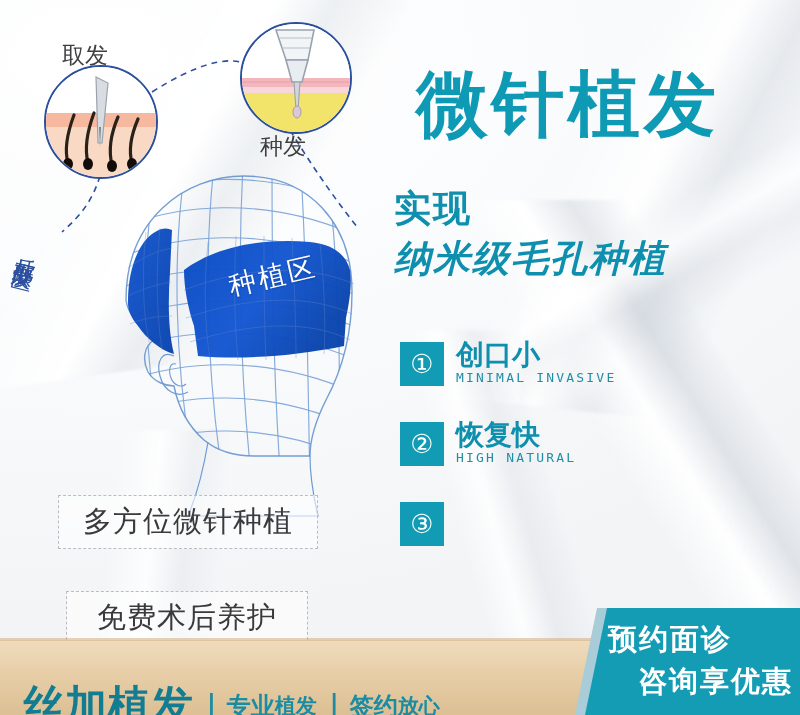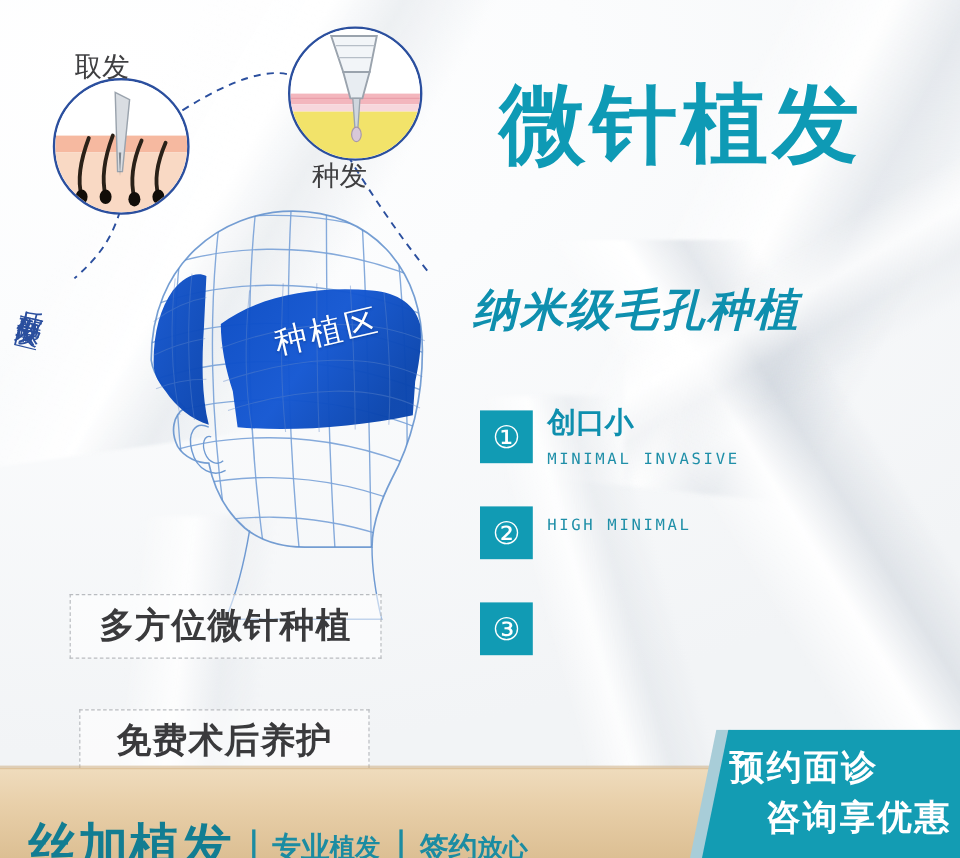--- a/index.html
+++ b/index.html
@@ -54,34 +54,34 @@
 
   
   .feature{position:absolute;left:400px;display:flex;align-items:flex-start;}
   .fbadge{
     width:44px;height:44px;background:#119bb4;
     display:flex;align-items:center;justify-content:center;
     color:#ffffff;font-size:26px;line-height:1;flex:0 0 auto;
     margin-top:2px;
   }
   .ftexts{margin-left:12px;}
-  .fcn{font-size:24px;font-weight:bold;color:#0e8fae;line-height:1.05;white-space:nowrap;}
+  .fcn{font-size:28px;font-weight:bold;color:#0e8fae;line-height:1.05;white-space:nowrap;}
   .fen{font-size:13px;color:#1f8fa8;letter-spacing:2.2px;
        font-family:"DejaVu Sans Mono","Liberation Mono",monospace;
-       margin-top:11px;white-space:nowrap;}
+       margin-top:1px;white-space:nowrap;}
   #feature-1{top:340px;}
   #feature-2{top:420px;}
   #feature-3{top:500px;}
 
   
   .tagbox{
     position:absolute;border:1px dashed #b9bcc0;
     background:rgba(255,255,255,.58);
     display:flex;align-items:center;justify-content:center;
-    font-size:29px;font-weight:bold;color:#3a3a3c;letter-spacing:1px;
+    font-size:29px;font-weight:normal;color:#3a3a3c;letter-spacing:1px;
   }
   #tag-1{left:58px;top:495px;width:258px;height:52px;}
   #tag-2{left:66px;top:591px;width:240px;height:52px;}
 
   
   #head-illustration{position:absolute;left:58px;top:150px;width:340px;height:370px;}
 
   
   .callout{position:absolute;border-radius:50%;overflow:hidden;
            border:2px solid #2b4f9e;background:#ffffff;}
@@ -283,34 +283,36 @@
       <path d="M38,14 H70" stroke="#b6bec7" stroke-width="1.2"></path>
       <path d="M40,24 H68" stroke="#b6bec7" stroke-width="1.2"></path>
     </svg>
   </div>
   <div id="label-implant" class="calloutlabel">种发</div>
 
   <div id="donor-label">后枕部取发区</div>
   <div id="zone-label">种植区</div>
 
   <div class="headline">微针植发</div>
+  <div class="sub1">实现</div>
   <div class="sub2">纳米级毛孔种植</div>
 
   <div class="feature" id="feature-1">
     <div class="fbadge">①</div>
     <div class="ftexts">
       <div class="fcn">创口小</div>
       <div class="fen">MINIMAL INVASIVE</div>
     </div>
   </div>
 
   <div class="feature" id="feature-2">
     <div class="fbadge">②</div>
     <div class="ftexts">
-      <div class="fen">HIGH MINIMAL</div>
+      <div class="fcn">恢复快</div>
+      <div class="fen">HIGH NATURAL</div>
     </div>
   </div>
 
   <div class="feature" id="feature-3">
     <div class="fbadge">③</div>
   </div>
 
   <div class="tagbox" id="tag-1">多方位微针种植</div>
   <div class="tagbox" id="tag-2">免费术后养护</div>
 

